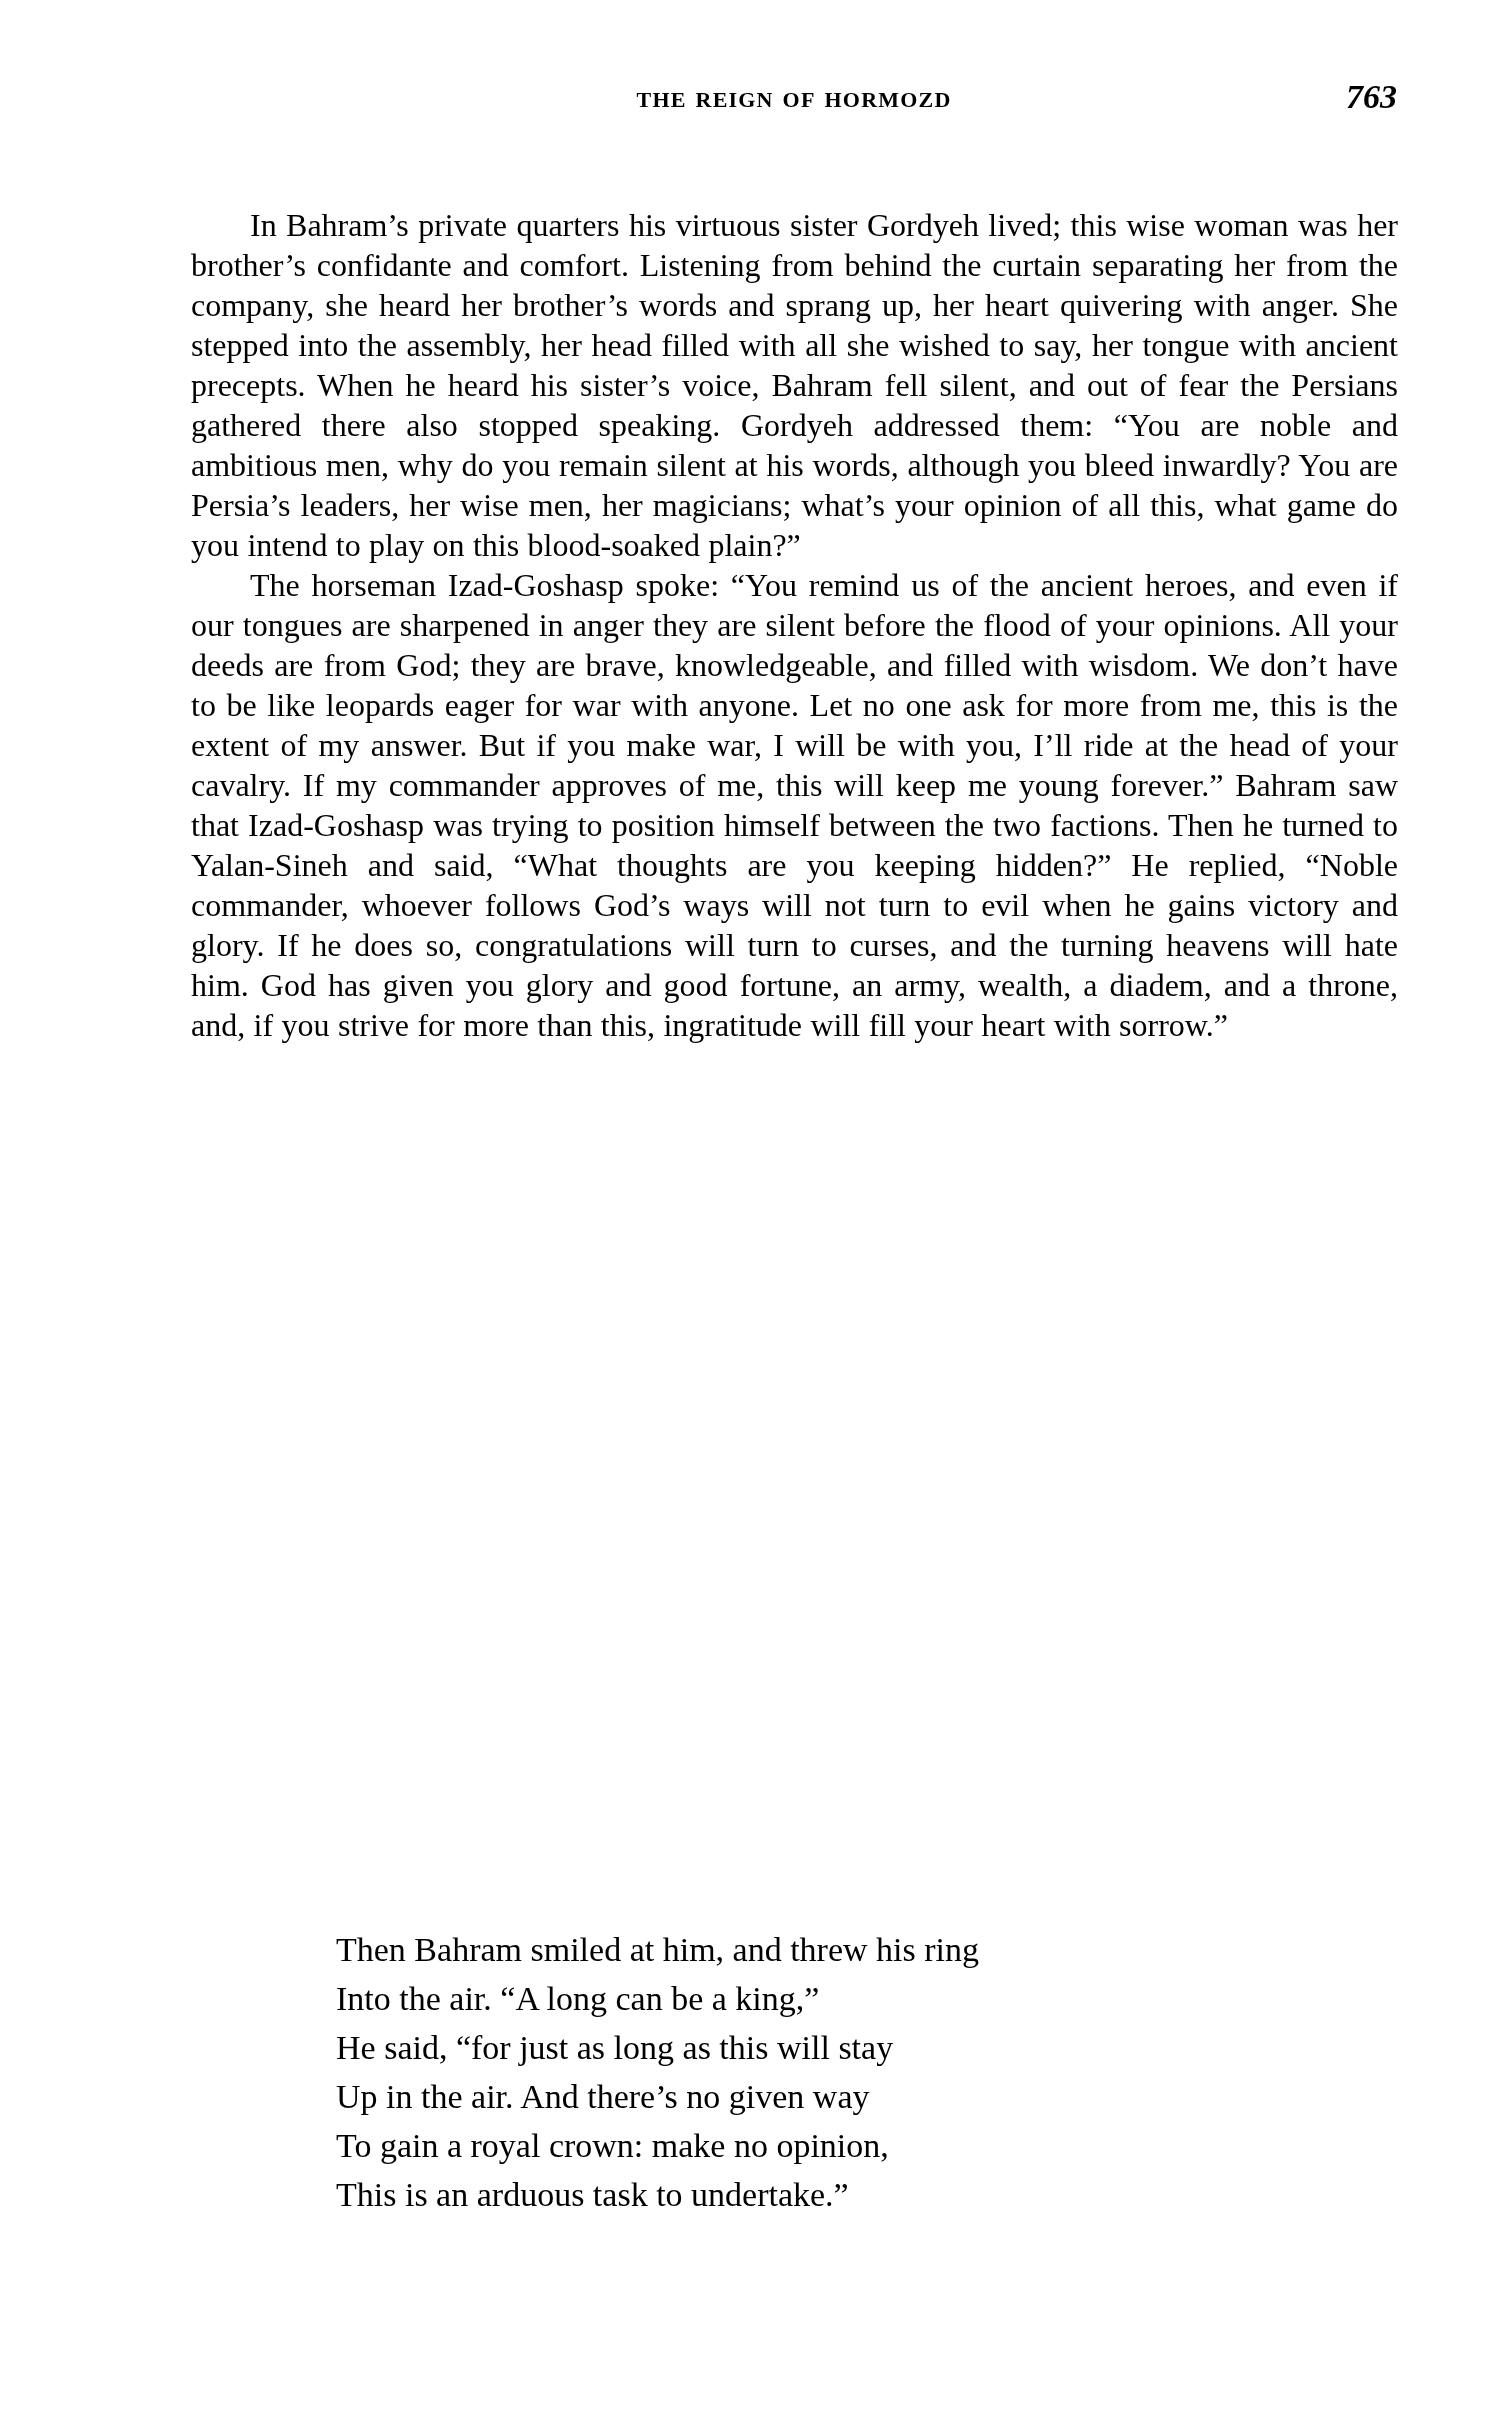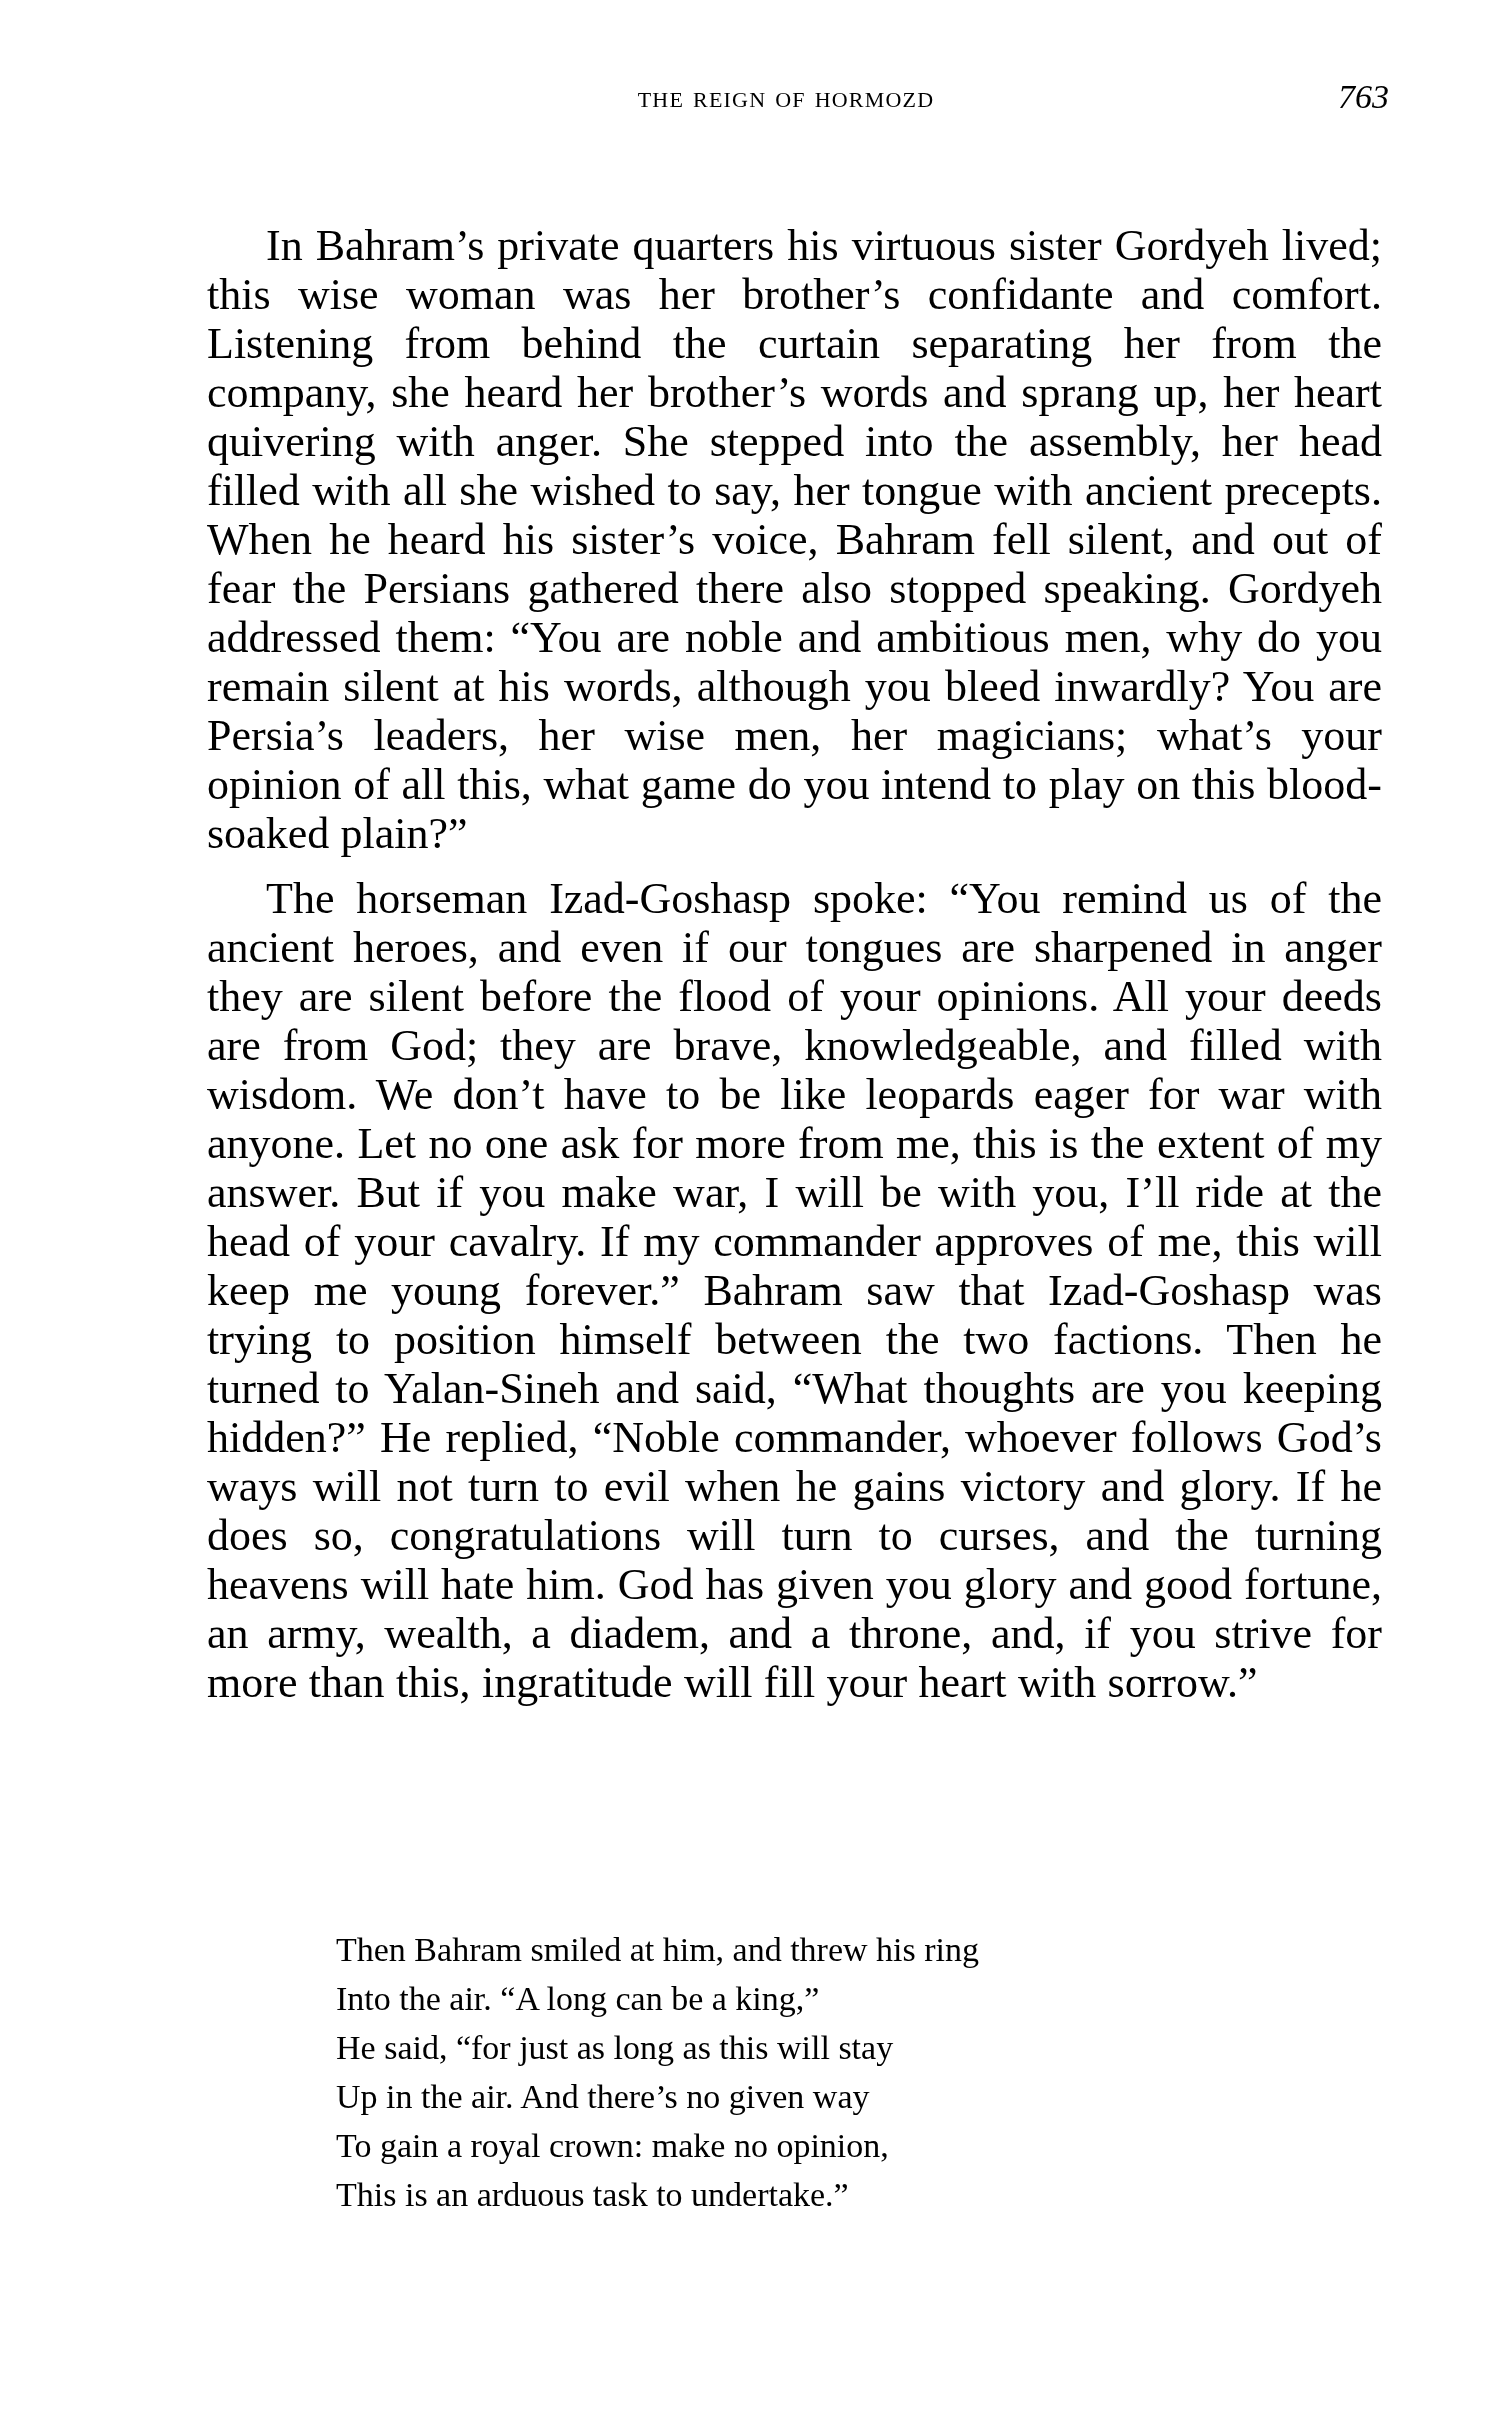--- a/index.html
+++ b/index.html
@@ -14,24 +14,25 @@
     background: #ffffff;
     overflow: hidden;
     font-family: "Liberation Serif", "DejaVu Serif", serif;
     color: #000000;
     -webkit-font-smoothing: antialiased;
   }
 
   
   .running-head {
     position: absolute;
-    left: 183px;
+    left: 191px;
     top: 76px;
     width: 1206px;
     height: 47px;
+    font-weight: bold;
   }
   .rh-title {
     position: absolute;
     left: 0;
     top: 0;
     width: 1206px;
     text-align: center;
     font-size: 31px;
     letter-spacing: 1.2px;
     font-variant: small-caps;
@@ -53,25 +54,25 @@
   }
 
   
   .body-block {
     position: absolute;
     left: 191px;
     top: 205px;
     width: 1207px;
   }
   .para {
-    margin: 16px;
+    margin: 0;
     text-align: justify;
     text-justify: inter-word;
-    font-size: 44px;
-    line-height: 49px;
+    font-size: 32px;
+    line-height: 40px;
     text-indent: 59px;
     hyphens: manual;
     word-spacing: 0.4px;
   }
 
   
   .verse {
     position: absolute;
     left: 336px;
     top: 1925px;

